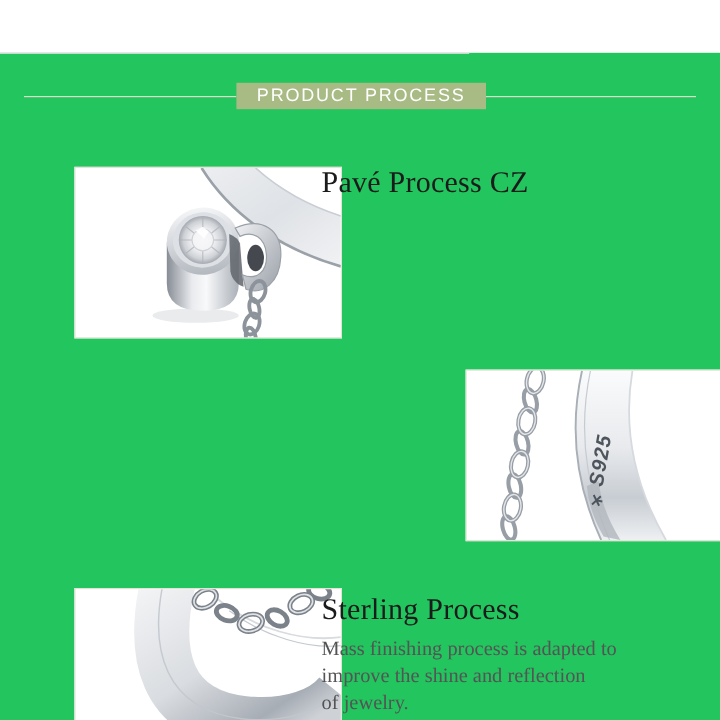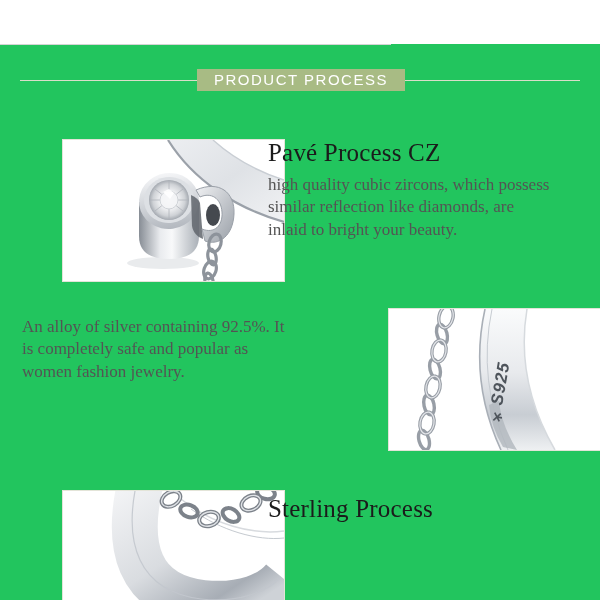--- a/index.html
+++ b/index.html
@@ -112,31 +112,25 @@
         <g stroke="#8d939b" stroke-width="3.2" fill="none">
           <ellipse cx="152" cy="103" rx="6" ry="9" transform="rotate(15 152 103)"></ellipse>
           <ellipse cx="149" cy="117" rx="4" ry="8" transform="rotate(-12 149 117)"></ellipse>
           <ellipse cx="147" cy="130" rx="6" ry="9" transform="rotate(18 147 130)"></ellipse>
           <ellipse cx="146" cy="141" rx="4" ry="8" transform="rotate(-10 146 141)"></ellipse>
         </g>
       </svg>
     </figure>
     <div id="txt-1" class="txt">
       <h2>Pavé Process CZ</h2>
-      <p>high quality cubic zircons, which possess
-similar reflection like diamonds, are
-inlaid to bright your beauty.</p>
     </div>
   </section>
 
   <section>
     <div id="txt-2" class="txt">
-      <p>An alloy of silver containing 92.5%. It
-is completely safe and popular as
-women fashion jewelry.</p>
     </div>
     <figure id="photo-2" class="photo">
       <svg viewBox="0 0 222 141">
         <defs>
           <linearGradient id="g2-band" x1="0" y1="0" x2="0" y2="1">
             <stop offset="0" stop-color="#fafbfc"></stop>
               <stop offset=".45" stop-color="#e8eaed"></stop>
             <stop offset=".75" stop-color="#c8cdd3"></stop>
               <stop offset="1" stop-color="#eef0f2"></stop>
           </linearGradient>
@@ -204,16 +198,19 @@
           <g stroke="#dfe2e6" stroke-width="1.4" fill="none">
             <ellipse cx="108" cy="8" rx="10" ry="7" transform="rotate(-30 108 8)"></ellipse>
             <ellipse cx="146" cy="28" rx="10" ry="7" transform="rotate(-15 146 28)"></ellipse>
             <ellipse cx="188" cy="12" rx="10" ry="7" transform="rotate(-25 188 12)"></ellipse>
           </g>
         </g>
       </svg>
     </figure>
     <div id="txt-3" class="txt">
       <h2>Sterling Process</h2>
+      <p>Mass finishing process is adapted to
+improve the shine and reflection
+of jewelry.</p>
     </div>
   </section>
 
 </div>
 
 </body></html>

